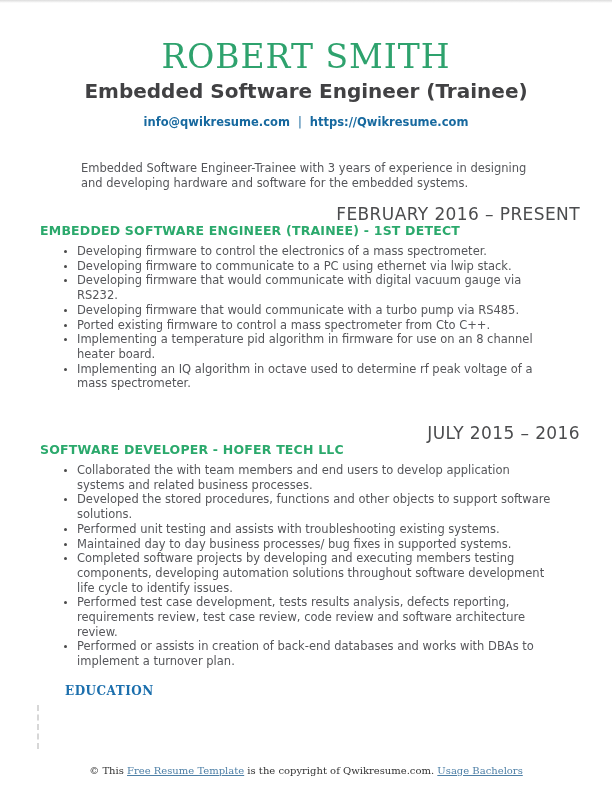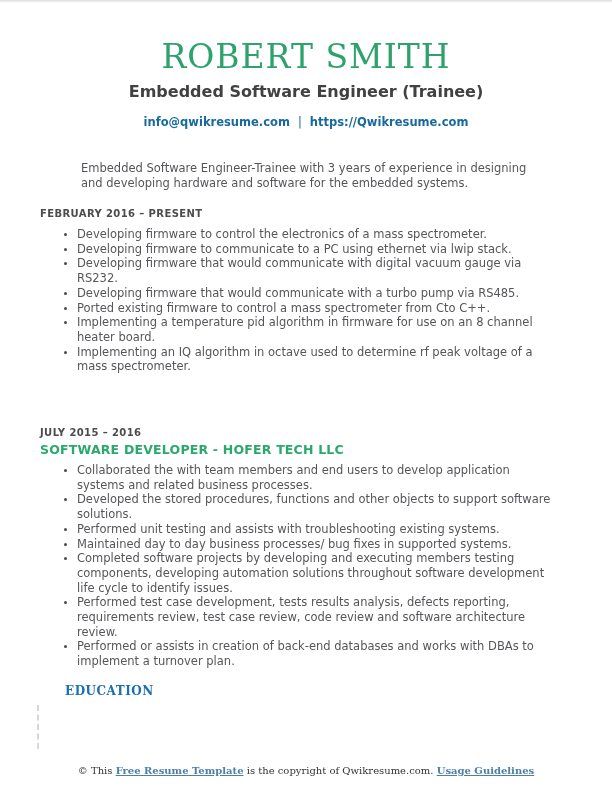--- a/index.html
+++ b/index.html
@@ -23,21 +23,21 @@
   .header { position:absolute; top:38px; left:0; width:100%; text-align:center; }
   .name {
     font-family:"DejaVu Serif", serif;
     font-size:33px; font-weight:normal;
     letter-spacing:1px;
     color:var(--name-green, #2EA26D);
     line-height:38px;
   }
   .job-title-main {
     margin-top:5px;
-    font-size:16px; font-weight:bold;
+    font-size:20px; font-weight:bold;
     color:var(--title-gray, #414143);
     line-height:21px;
   }
   .contact {
     margin-top:13px;
     font-size:11.5px; font-weight:bold;
     color:var(--link-blue, #17699F);
   }
   .contact .sep { padding:0 4px; font-weight:normal; color:var(--link-blue, #17699F); }
 
@@ -45,24 +45,25 @@
   .summary {
     position:absolute; top:161px; left:81px; width:458px;
     font-size:11.5px; line-height:15px;
   }
 
   
   .job { position:absolute; left:40px; width:540px; }
   .job--first  { top:207px; }
   .job--second { top:426px; }
   .job-dates {
-    font-size:10px; font-weight:bold;
+    font-size:17px; font-weight:normal;
     letter-spacing:0.4px;
     color:var(--header-gray, #4B4C4E);
     line-height:14px;
+    text-align:right;
   }
   .job-heading {
     margin-top:2px;
     font-size:12.5px; font-weight:bold;
     letter-spacing:0.2px;
     color:var(--section-green, #2BA96C);
     line-height:15px;
   }
   ul.bullets { margin-top:6px; padding-left:37px; list-style:disc; }
   ul.bullets li {
@@ -89,21 +90,21 @@
 
   
   .footer {
     position:absolute; top:765px; left:0; width:100%;
     text-align:center;
     font-family:"DejaVu Serif", serif;
     font-size:10px; color:#333333;
   }
   .footer a {
     color:var(--footer-link-blue, #4D7FA6);
-    font-weight:bold;
+    font-weight:normal;
     text-decoration:underline;
     cursor:pointer;
   }
 </style>
 </head>
 <body>
 
 <div class="page">
 
   <div class="header">
@@ -113,20 +114,21 @@
       <span>info@qwikresume.com</span>
       <span class="sep">|</span>
       <span>https://Qwikresume.com</span>
     </div>
   </div>
 
   <p class="summary">Embedded Software Engineer-Trainee with 3 years of experience in designing and developing hardware and software for the embedded systems.</p>
 
   <section class="job job--first">
     <div class="job-dates">FEBRUARY 2016 – PRESENT</div>
+    <div class="job-heading">EMBEDDED SOFTWARE ENGINEER (TRAINEE) - 1ST DETECT</div>
     <ul class="bullets">
         <li>Developing firmware to control the electronics of a mass spectrometer.</li>
         <li>Developing firmware to communicate to a PC using ethernet via lwip stack.</li>
         <li>Developing firmware that would communicate with digital vacuum gauge via RS232.</li>
         <li>Developing firmware that would communicate with a turbo pump via RS485.</li>
         <li>Ported existing firmware to control a mass spectrometer from Cto C++.</li>
         <li>Implementing a temperature pid algorithm in firmware for use on an 8 channel heater board.</li>
         <li>Implementing an IQ algorithm in octave used to determine rf peak voltage of a mass spectrometer.</li>
       </ul>
   </section>
@@ -144,16 +146,16 @@
         <li>Performed or assists in creation of back-end databases and works with DBAs to implement a turnover plan.</li>
       </ul>
   </section>
 
   <section class="education">
     <div class="edu-heading">EDUCATION</div>
     <div class="edu-divider"></div>
   </section>
 
   <div class="footer">
-    <span>© This </span><a>Free Resume Template</a><span> is the copyright of Qwikresume.com. </span><a>Usage Guidelines</a>
+    <span>© This </span><a>Free Resume Template</a><span> is the copyright of Qwikresume.com. </span><a>Usage Bachelors</a>
   </div>
 
 </div>
 
 </body></html>

